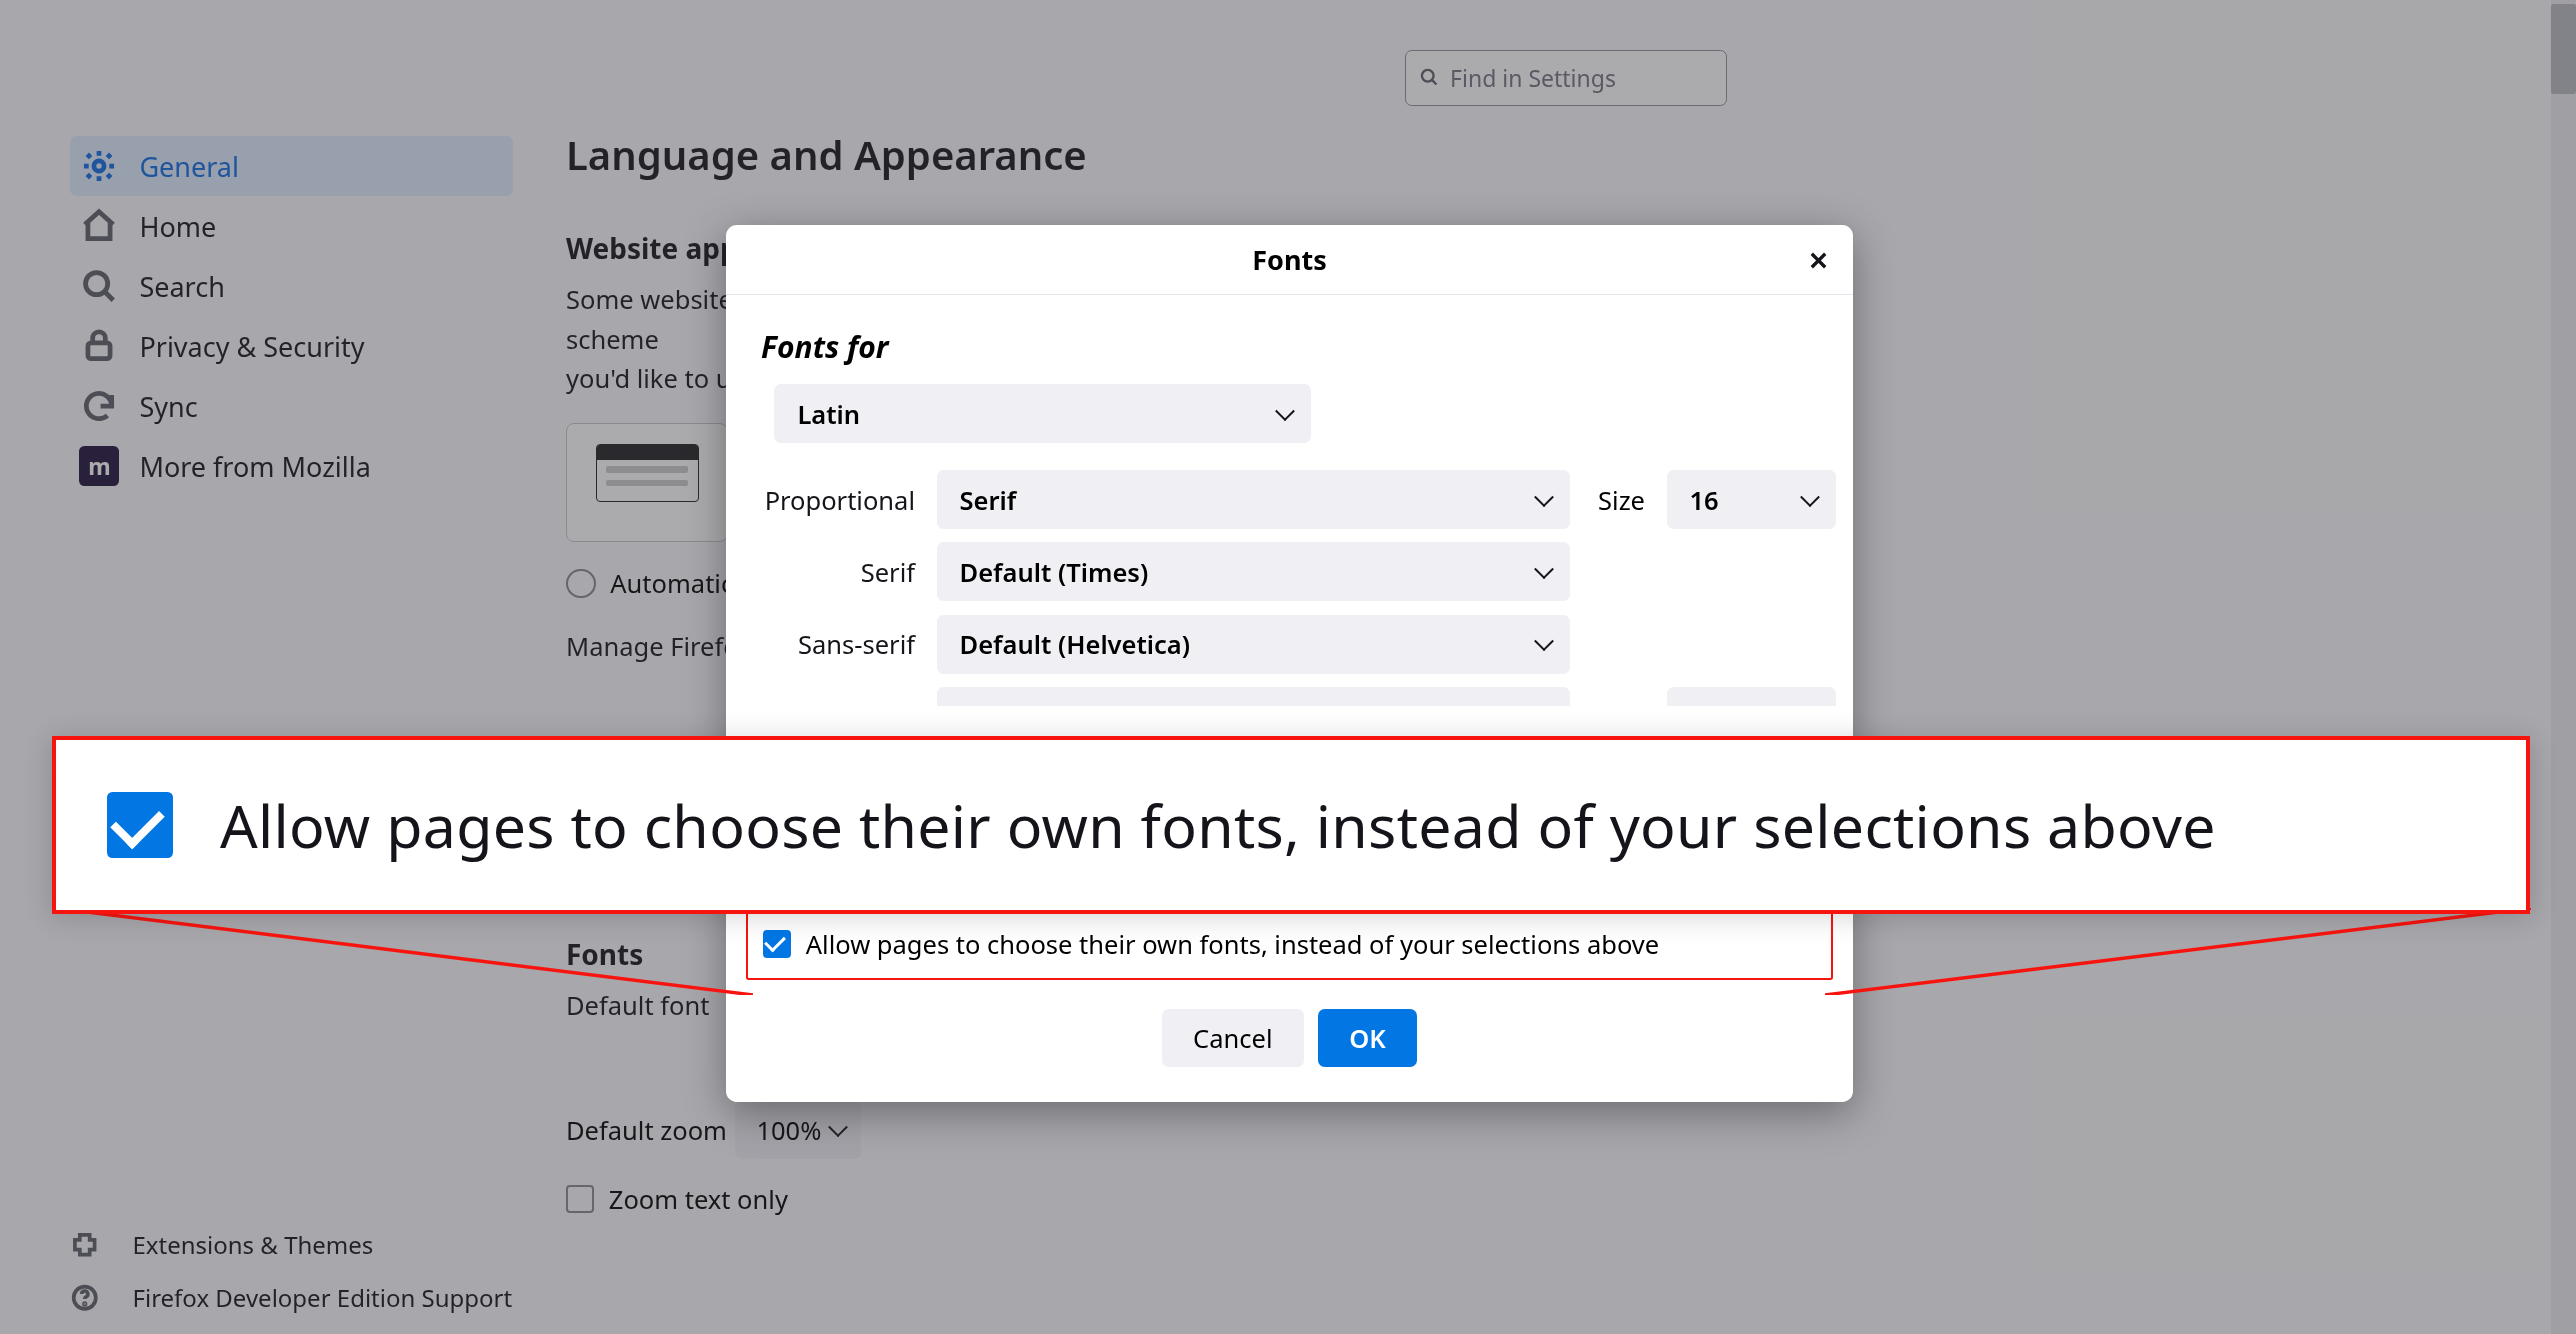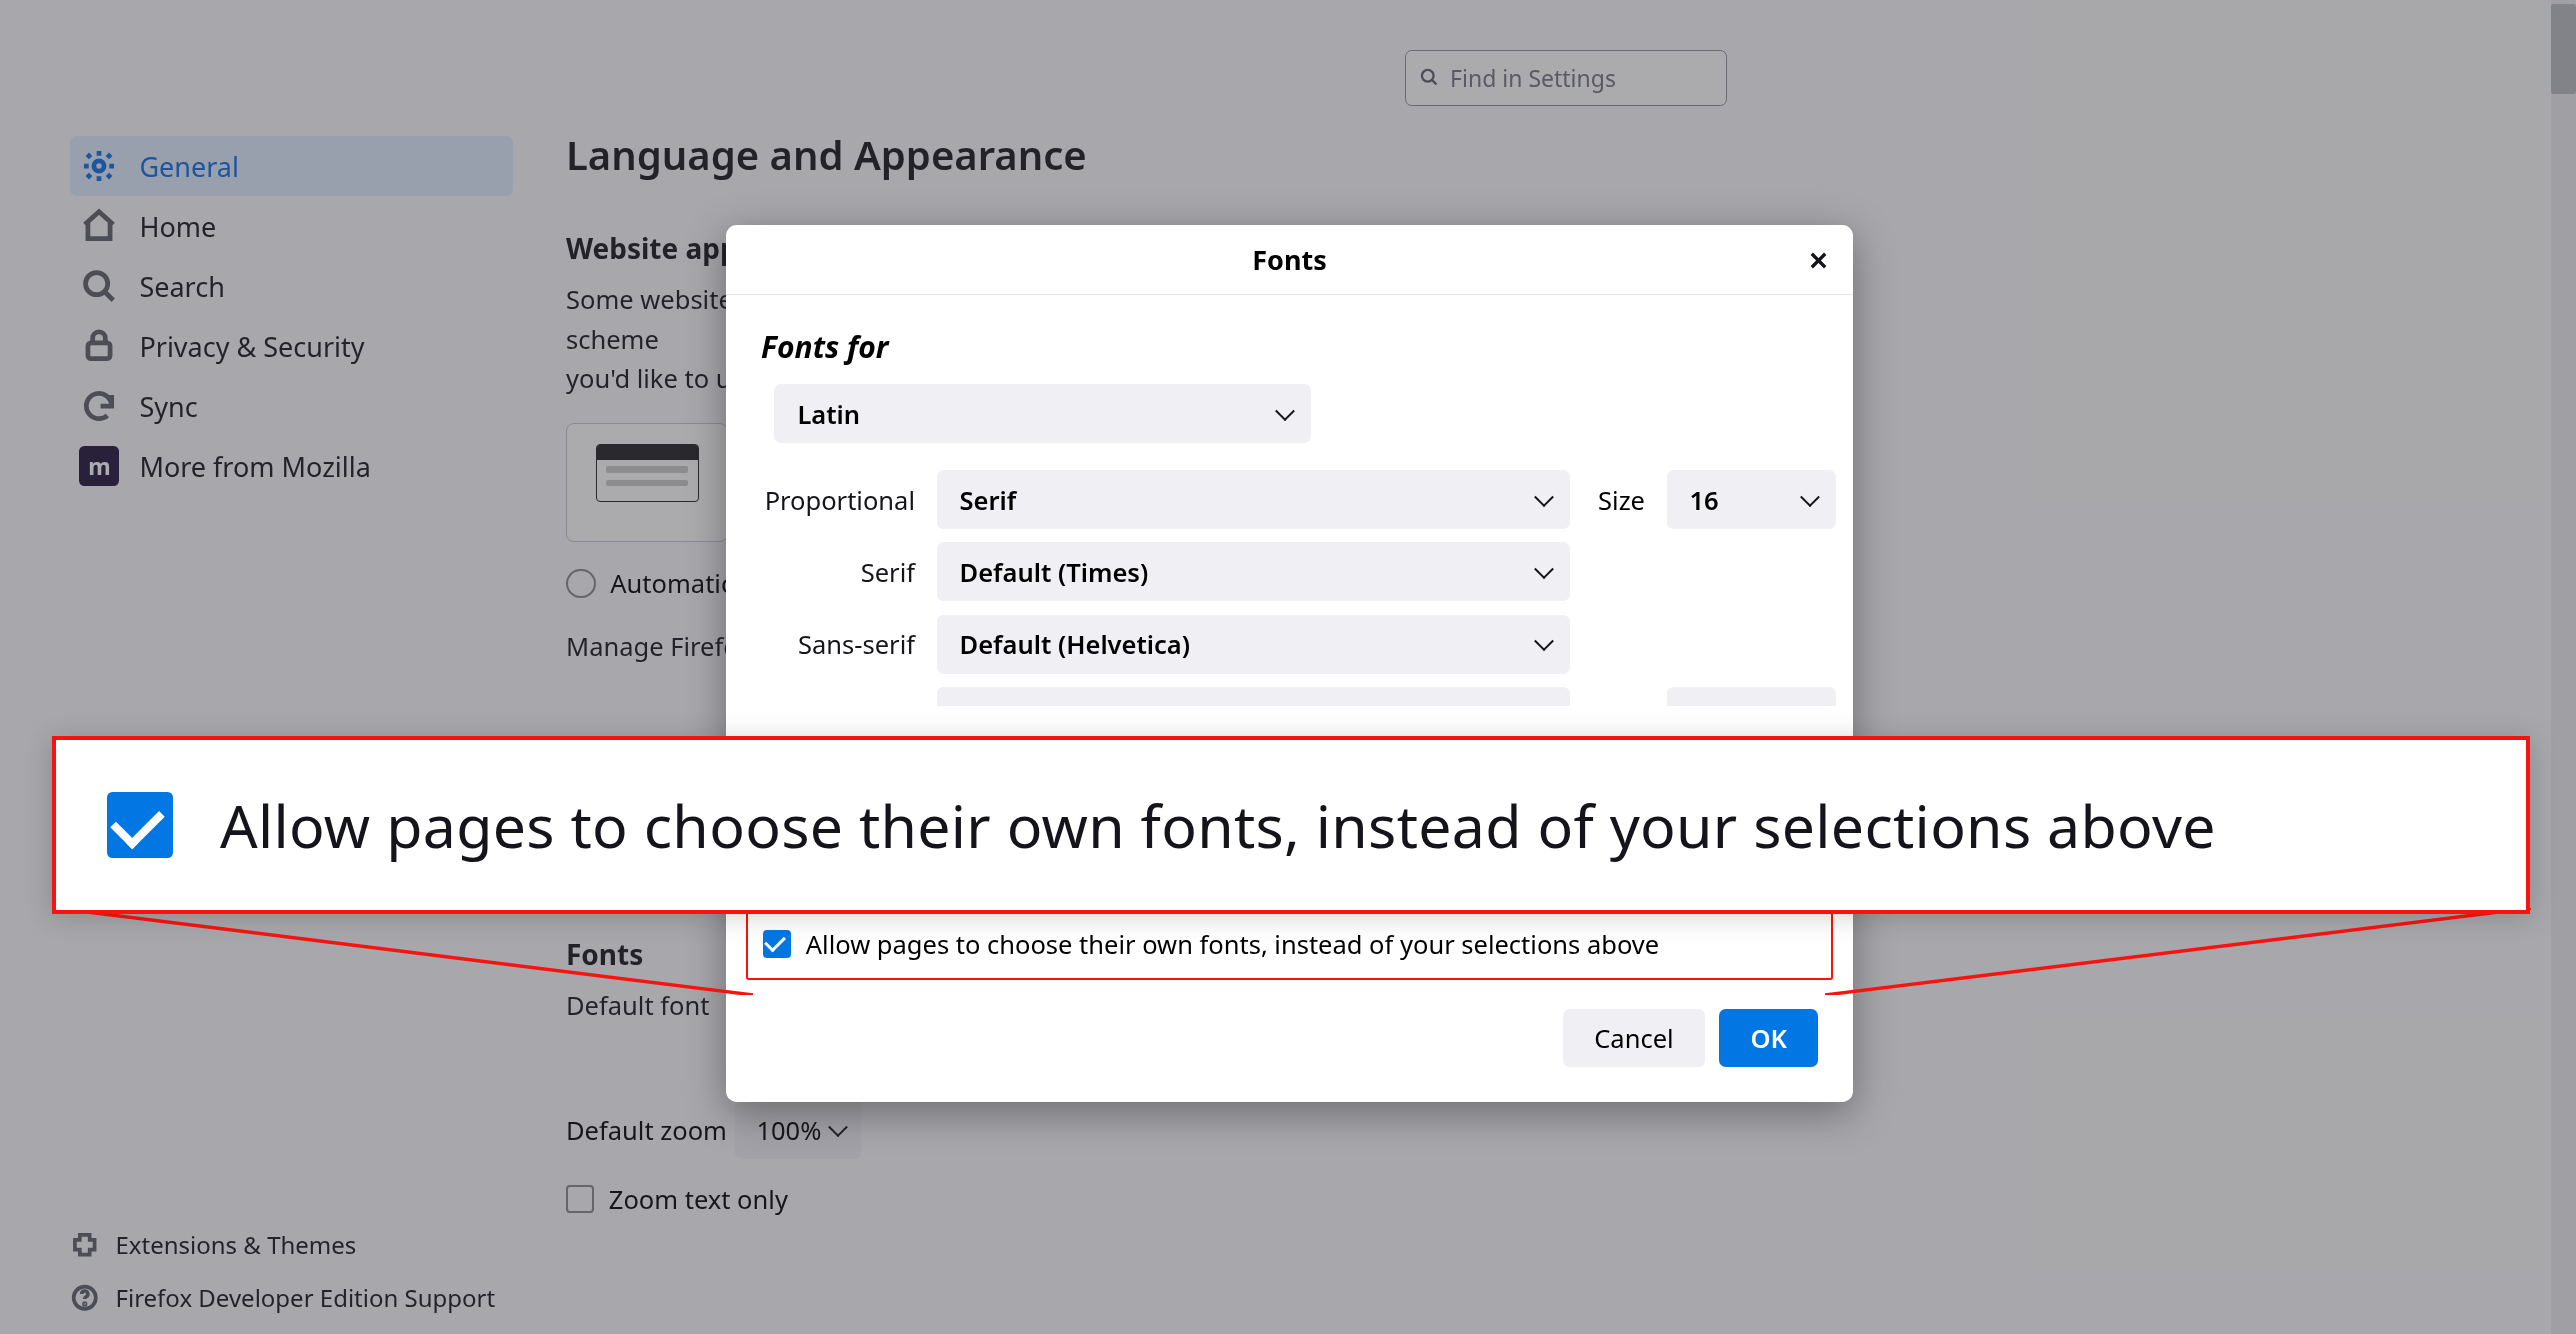--- a/index.html
+++ b/index.html
@@ -38,21 +38,21 @@
     border-radius:6.7px; font-size:27px; color:#15141a; cursor:default;}
   .sb-item.active { background:#deeafd; color:#0e6be0;}
   .sb-item .ic { width:40px; height:40px; display:flex; align-items:center; justify-content:center;}
   .sb-item .ic svg{ width:38px; height:38px; fill:none; stroke:#5d5d66; stroke-width:3;}
   .sb-item.active .ic svg{ stroke:#0e6be0;}
   .moz-tile{width:40px;height:40px;background:#20123a;color:#fff;border-radius:5.4px;
     display:flex;align-items:center;justify-content:center;font-weight:700;font-size:23px;}
 
   
   .sb-footer{ position:absolute; left:70px; bottom:20px; display:flex; flex-direction:column; gap:20px;}
-  .sb-foot{ display:flex; align-items:center; gap:16px; font-size:24px; color:#15141a;}
+  .sb-foot{ display:flex; align-items:center; gap:33px; font-size:24px; color:#15141a;}
   .sb-foot svg{width:29.5px;height:29.5px;fill:none;stroke:#5d5d66;stroke-width:3;}
 
   
   .content{ position:absolute; top:127px; left:566px; width:1174px; }
   .h1{ font-size:40px; font-weight:600; color:#15141a; margin-bottom:47px;}
   .h2{ font-size:28px; font-weight:700; color:#15141a; margin-bottom:13.4px;}
   .body{ font-size:25.5px; color:#15141a; line-height:1.55; margin-bottom:24px; max-width:1120px;}
   .theme-strip{ margin-top:12px; margin-bottom:21.5px;}
   .theme-card{ width:162px; height:119px; border:1.3px solid #c6c6cc; border-radius:8px; background:#fff;
     display:inline-block;}
@@ -112,21 +112,21 @@
   .partial-wrap .spacer{}
 
   
   .allow-row-frame{ margin:0 -14.8px; border:2.7px solid #f8140e; border-radius:2.7px;
     padding:17.4px 14.8px 17.4px 14.8px;}
   .allow-row{display:flex;align-items:center;gap:14.8px;font-size:25.5px;}
   .chk-on{width:28px;height:28px;background:#0277e4;border-radius:4px;position:relative;}
   .chk-on::after{content:"";position:absolute;left:6px;top:2.7px;width:9.4px;height:16px;
     border-right:3.4px solid #fff;border-bottom:3.4px solid #fff;transform:rotate(45deg);}
 
-  .modal-actions{display:flex;justify-content:flex-end;gap:14.8px;padding:29.5px 35px 35px;}
+  .modal-actions{display:flex;justify-content:center;gap:14.8px;padding:29.5px 35px 35px;}
   .btn{height:58px;border-radius:6.7px;display:flex;align-items:center;justify-content:center;
     font-size:25.5px;padding:0 31px;cursor:pointer;}
   .btn-cancel{background:#f0f0f4;}
   .btn-ok{background:#0277e4;color:#fff;font-weight:600;}
 
   
   .callout{
     position:absolute; top:736px; left:52px; width:2478px; height:178px;
     background:#fff; border:4.7px solid #f8140e; z-index:30;
     display:flex; align-items:center; padding:0 51px; gap:47px;

